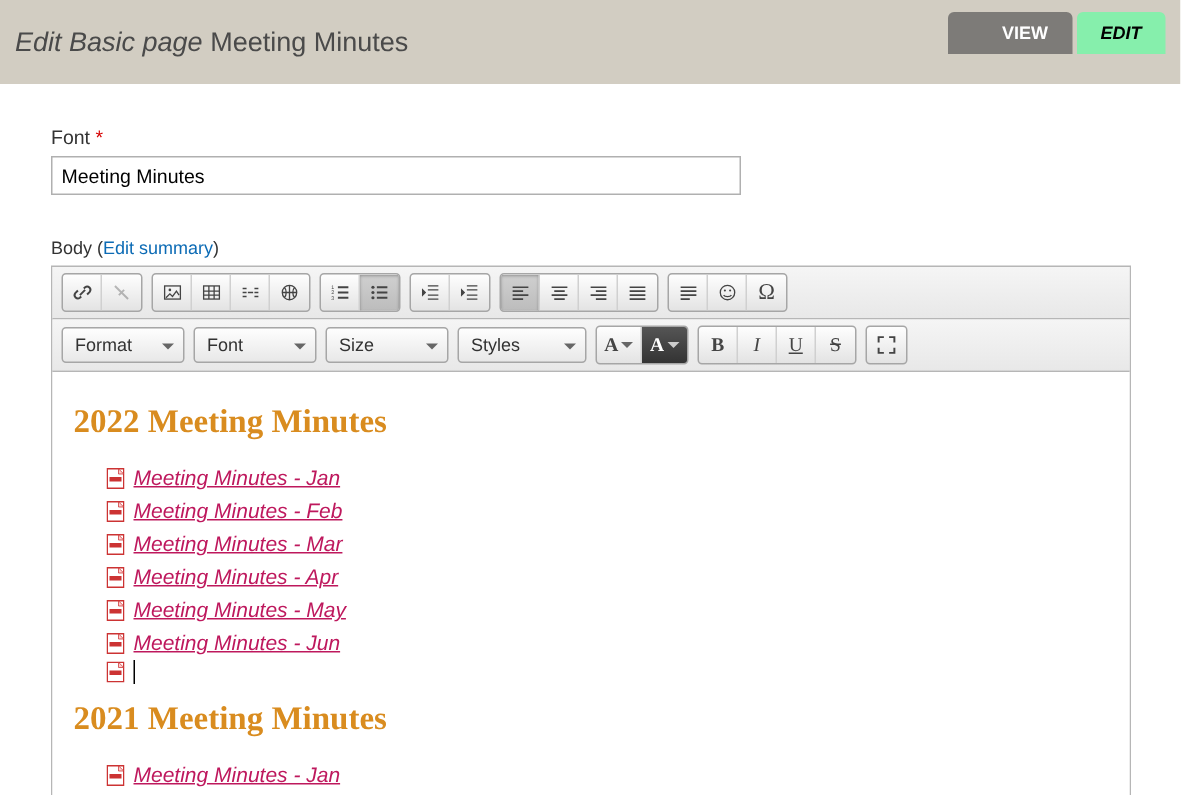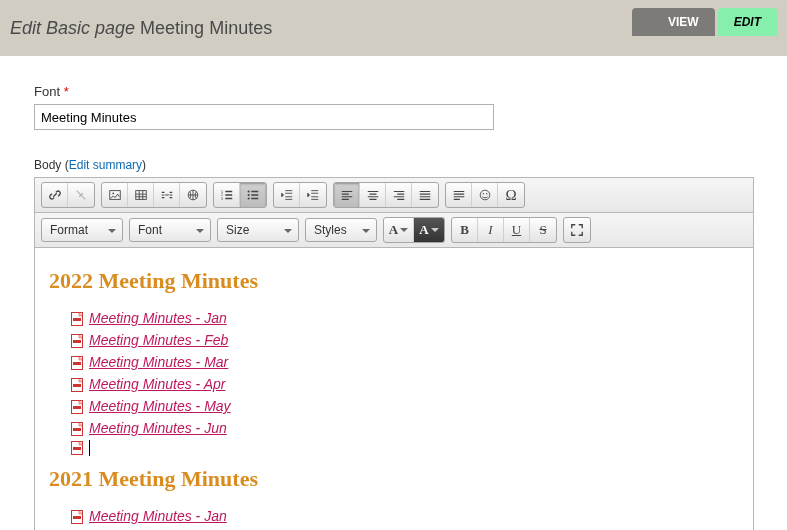--- a/index.html
+++ b/index.html
@@ -183,21 +183,21 @@
     <div class="cke-toolbar-row2">
       <div class="combo" style="width:82px">
           <span>Format</span>
         </div>
       <div class="combo" style="width:82px">
           <span>Font</span>
         </div>
       <div class="combo" style="width:82px">
           <span>Size</span>
         </div>
-      <div class="combo" style="width:72px">
+      <div class="combo" style="width:86px">
           <span>Styles</span>
         </div>
       <div class="tb-group">
         <div class="tb-btn text-color-btn" style="width:30px;">
           <span style="font-family:serif;font-weight:bold;">A</span>
           <span style="border-left:4px solid transparent;border-right:4px solid transparent;border-top:4px solid #666;margin-left:2px;"></span>
         </div>
         <div class="tb-btn text-color-btn" style="width:30px;background:linear-gradient(#555,#333);color:#fff;">
           <span style="font-family:serif;font-weight:bold;">A</span>
           <span style="border-left:4px solid transparent;border-right:4px solid transparent;border-top:4px solid #ccc;margin-left:2px;"></span>

